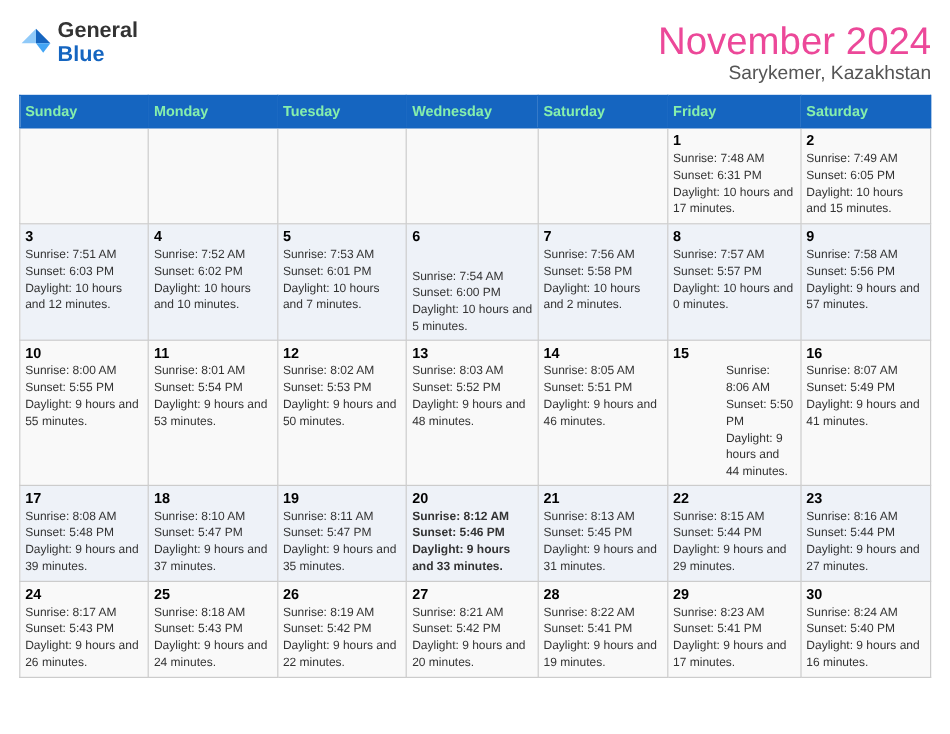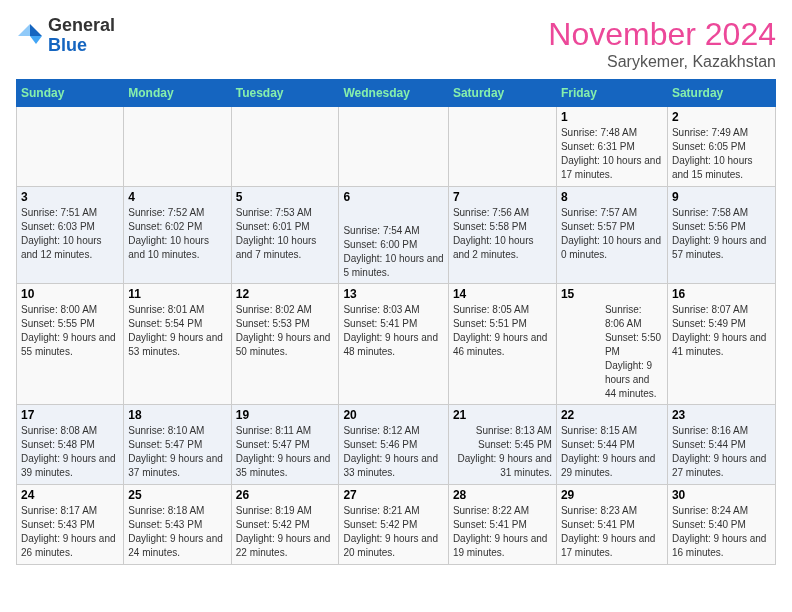--- a/index.html
+++ b/index.html
@@ -198,21 +198,21 @@
         </td>
         <td>
           <span class="day-num">12</span>
           <div class="day-info" style="white-space: pre-line;">Sunrise: 8:02 AM
 Sunset: 5:53 PM
 Daylight: 9 hours and 50 minutes.</div>
         </td>
         <td>
           <span class="day-num">13</span>
           <div class="day-info" style="white-space: pre-line;">Sunrise: 8:03 AM
-Sunset: 5:41 PM
+Sunset: 5:52 PM
 Daylight: 9 hours and 48 minutes.</div>
         </td>
         <td>
           <span class="day-num">14</span>
           <div class="day-info" style="white-space: pre-line;">Sunrise: 8:05 AM
 Sunset: 5:51 PM
 Daylight: 9 hours and 46 minutes.</div>
         </td>
         <td>
           <span class="day-num">15</span>
@@ -241,27 +241,27 @@
 Daylight: 9 hours and 37 minutes.</div>
         </td>
         <td>
           <span class="day-num">19</span>
           <div class="day-info" style="white-space: pre-line;">Sunrise: 8:11 AM
 Sunset: 5:47 PM
 Daylight: 9 hours and 35 minutes.</div>
         </td>
         <td>
           <span class="day-num">20</span>
-          <div class="day-info" style="white-space: pre-line;">Sunrise: 8:12 AM
+          <div class="day-info" style="white-space: pre-line; font-weight: bold;">Sunrise: 8:12 AM
 Sunset: 5:46 PM
 Daylight: 9 hours and 33 minutes.</div>
         </td>
         <td>
           <span class="day-num">21</span>
-          <div class="day-info" style="white-space: pre-line; text-align: right;">Sunrise: 8:13 AM
+          <div class="day-info" style="white-space: pre-line;">Sunrise: 8:13 AM
 Sunset: 5:45 PM
 Daylight: 9 hours and 31 minutes.</div>
         </td>
         <td>
           <span class="day-num">22</span>
           <div class="day-info" style="white-space: pre-line;">Sunrise: 8:15 AM
 Sunset: 5:44 PM
 Daylight: 9 hours and 29 minutes.</div>
         </td>
         <td>

